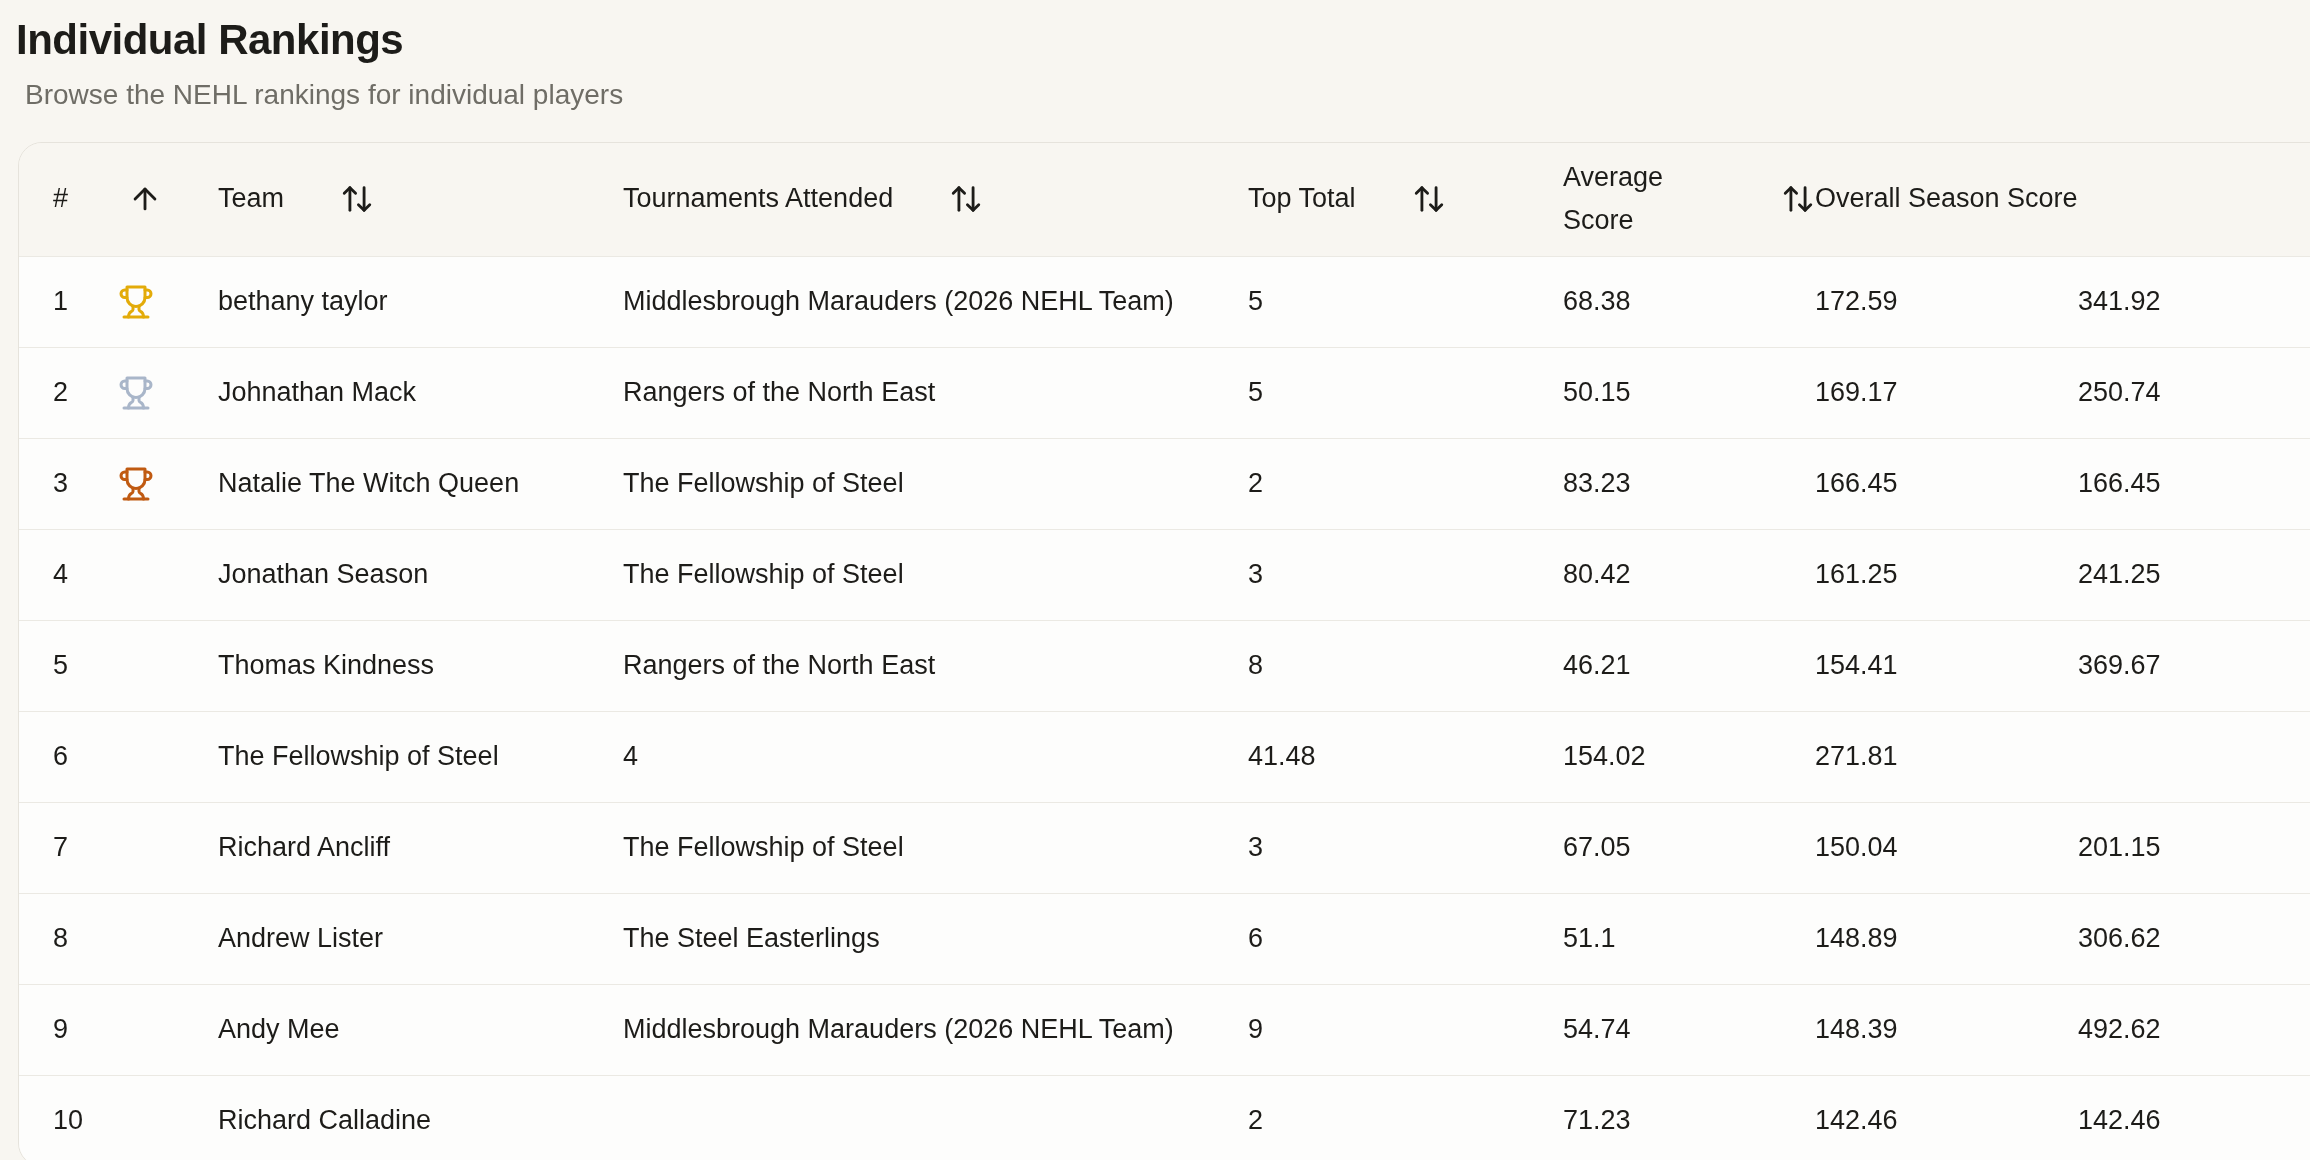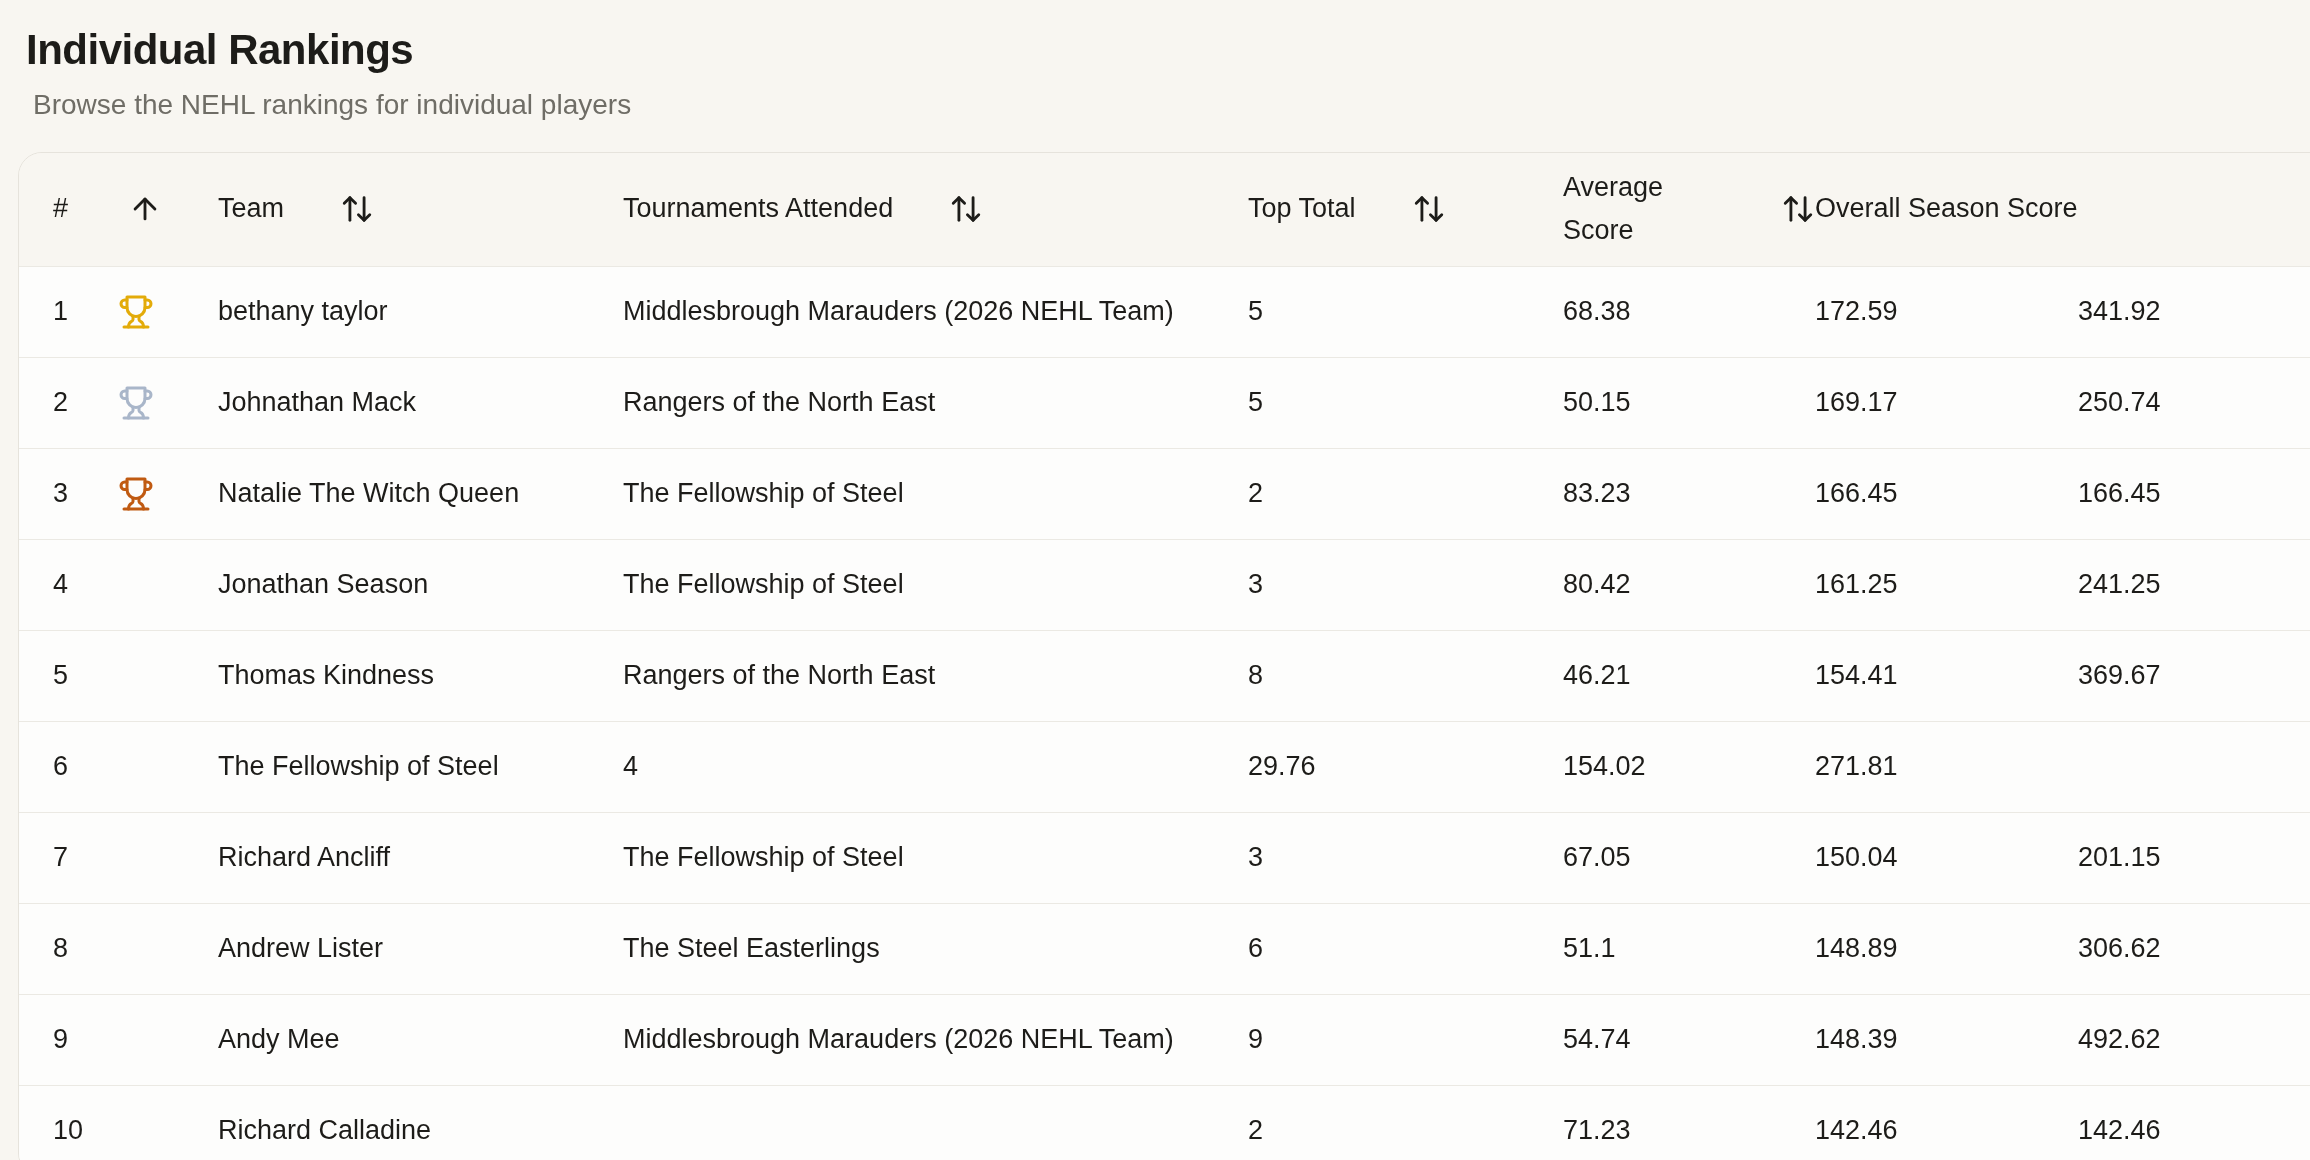--- a/index.html
+++ b/index.html
@@ -14,26 +14,26 @@
   *{box-sizing:border-box;}
   html,body{margin:0;padding:0;}
   body{
     width:2310px;height:1160px;overflow:hidden;
     background:var(--page-bg);
     color:var(--text);
     font-family:"Liberation Sans","DejaVu Sans",sans-serif;
   }
   .page{padding:14px 0 0 16px;}
   .page-title{
-    margin:10px;
+    margin:0;
     font-size:42px;line-height:1.25;font-weight:700;
     letter-spacing:-0.5px;
   }
   .page-subtitle{
-    margin:10px 0 0 17px;
+    margin:10px 0 0 9px;
     font-size:28px;line-height:1.25;font-weight:400;
     color:var(--muted);
   }
   .card{
     margin-top:30px;margin-left:2px;
     width:2400px;               
     background:var(--card-bg);
     border:1px solid var(--border);
     border-radius:24px;
     overflow:hidden;
@@ -230,21 +230,21 @@
     <div class="td">369.67</div>
   </div>
 
   <div class="tr">
     <div class="td">6</div>
     <div class="td td-trophy">
       
     </div>
     <div class="td">The Fellowship of Steel</div>
     <div class="td">4</div>
-    <div class="td">29.76</div>
+    <div class="td">41.48</div>
     <div class="td">154.02</div>
     <div class="td">271.81</div>
   </div>
 
   <div class="tr">
     <div class="td">7</div>
     <div class="td td-trophy">
       
     </div>
     <div class="td">Richard Ancliff</div>

